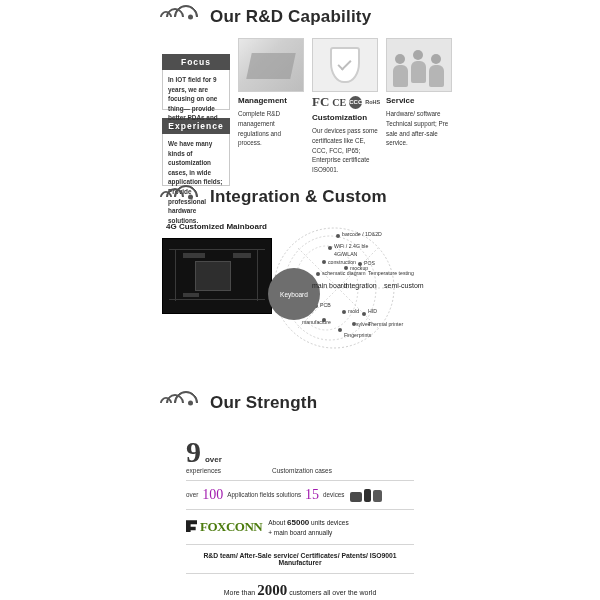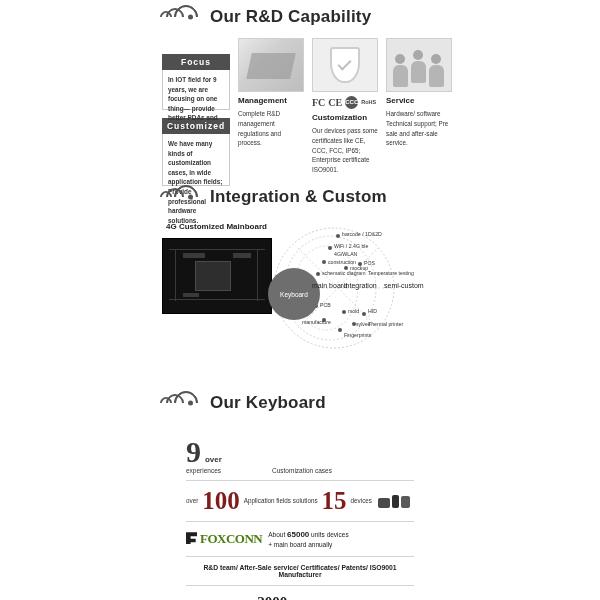--- a/index.html
+++ b/index.html
@@ -175,21 +175,21 @@
     color: #333;
     margin-top: 4px;
   }
   .cert-logos {
     display: flex;
     align-items: center;
     gap: 3px;
     margin-top: 3px;
     height: 14px;
   }
-  .cert-logos .fc { font-size: 10px; font-weight: bold; color: #444; font-family: "Liberation Serif", serif; }
+  .cert-logos .fc { font-size: 13px; font-weight: bold; color: #444; font-family: "Liberation Serif", serif; }
   .cert-logos .ce { font-size: 10px; font-weight: bold; color: #444; font-family: "Liberation Serif", serif; }
   .cert-logos .ccc {
     font-size: 6px; font-weight: bold; color: #fff; background: #555;
     border-radius: 50%; width: 13px; height: 13px;
     display: flex; align-items: center; justify-content: center;
   }
   .cert-logos .rohs { font-size: 5.5px; font-weight: bold; color: #444; }
 
   
   #sec2 { position: absolute; top: 186px; left: 0; width: 600px; }
@@ -280,21 +280,21 @@
   .cell-a { width: 86px; }
   .cell-b { flex: 1; text-align: left; }
 
   .row-b {
     display: flex;
     align-items: center;
     gap: 4px;
     border-bottom: 1px solid #d5d5d5;
     padding: 6px 0;
   }
-  .mid-num { font-size: 25px; font-weight: bold; color: #7f1d1d; font-family: "Liberation Serif", serif; }
+  .mid-num { font-size: 14px; font-weight: normal; color: #a21caf; font-family: "Liberation Serif", serif; }
   .small-lbl { font-size: 6.3px; color: #333; line-height: 1.25; }
   .dev-icons { display: flex; gap: 2px; align-items: flex-end; margin-left: 2px; }
   .dev { background: #4a4a4a; }
   .dev.d1 { width: 12px; height: 10px; border-radius: 2px; }
   .dev.d2 { width: 7px; height: 13px; border-radius: 2px; background: #2f2f2f; }
   .dev.d3 { width: 9px; height: 12px; border-radius: 2px; background: #5a5a5a; }
 
   .row-c {
     display: flex;
     align-items: center;
@@ -351,21 +351,21 @@
       </span>
       <span class="title">Our R&amp;D Capability</span>
     </div>
 
     <div class="cap-grid">
 
       <div class="cap-col left">
         <div class="box-dark">Focus</div>
         <div class="box-note">In IOT field for 9 years, we are focusing on one thing— provide better PDAs and services.</div>
         <div class="gap8"></div>
-        <div class="box-dark">Customized</div>
+        <div class="box-dark">Experience</div>
         <div class="box-note tall">We have many kinds of customization cases, in wide application fields; Provide professional hardware solutions.</div>
       </div>
 
       <div class="cap-col">
         <div class="thumb mgmt"></div>
         <div class="cap-title">Management</div>
         <div class="cap-body">Complete R&amp;D management regulations and process.</div>
       </div>
 
       <div class="cap-col">
@@ -473,21 +473,21 @@
   </div>
 
   <div id="sec3">
     <div class="sec-head">
       <span class="wave">
         <span class="w1"></span>
           <span class="w2"></span>
           <span class="w3"></span>
           <span class="dot"></span>
       </span>
-      <span class="title">Our Keyboard</span>
+      <span class="title">Our Strength</span>
     </div>
 
     <div class="strength-box">
 
       <div class="row-a">
         <div class="cell-a">
           <span class="bignum">9</span>
           <span class="unit">over</span>
           <div class="sub">experiences</div>
         </div>

